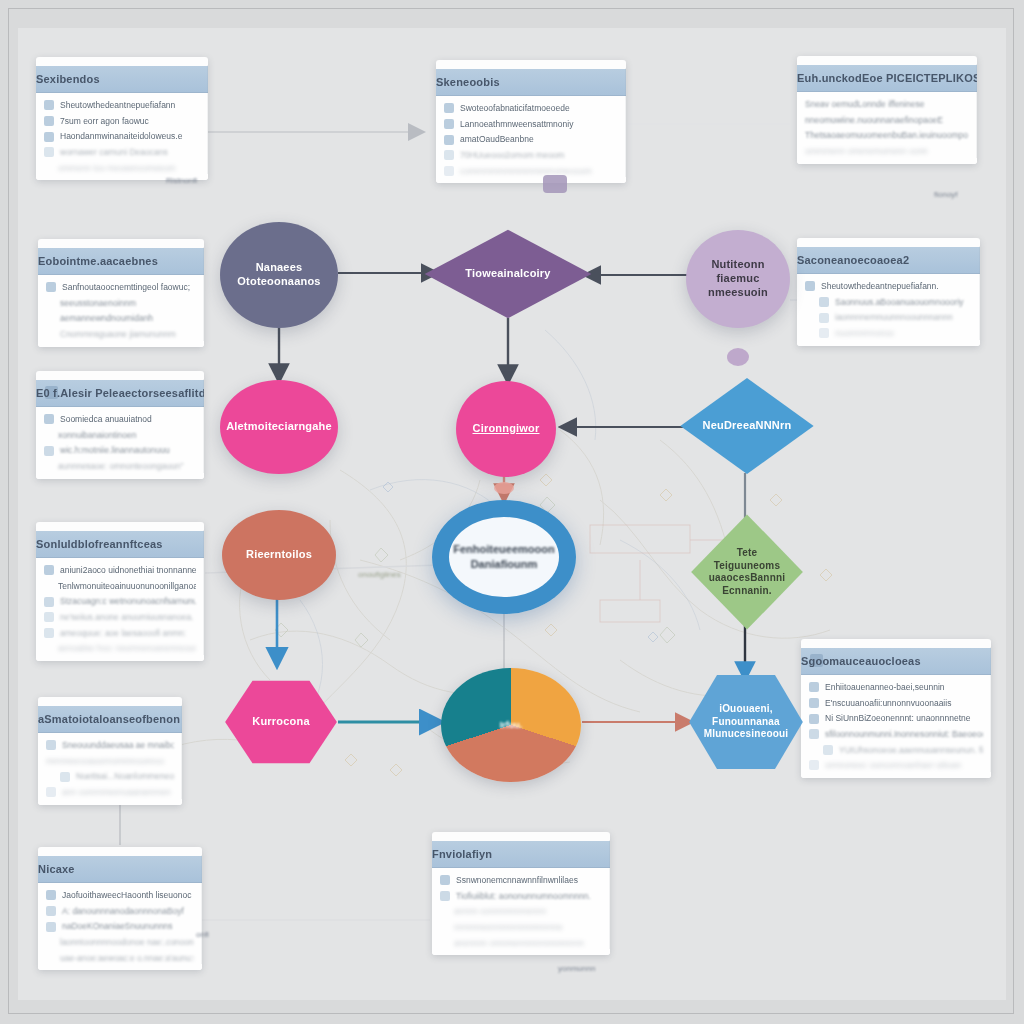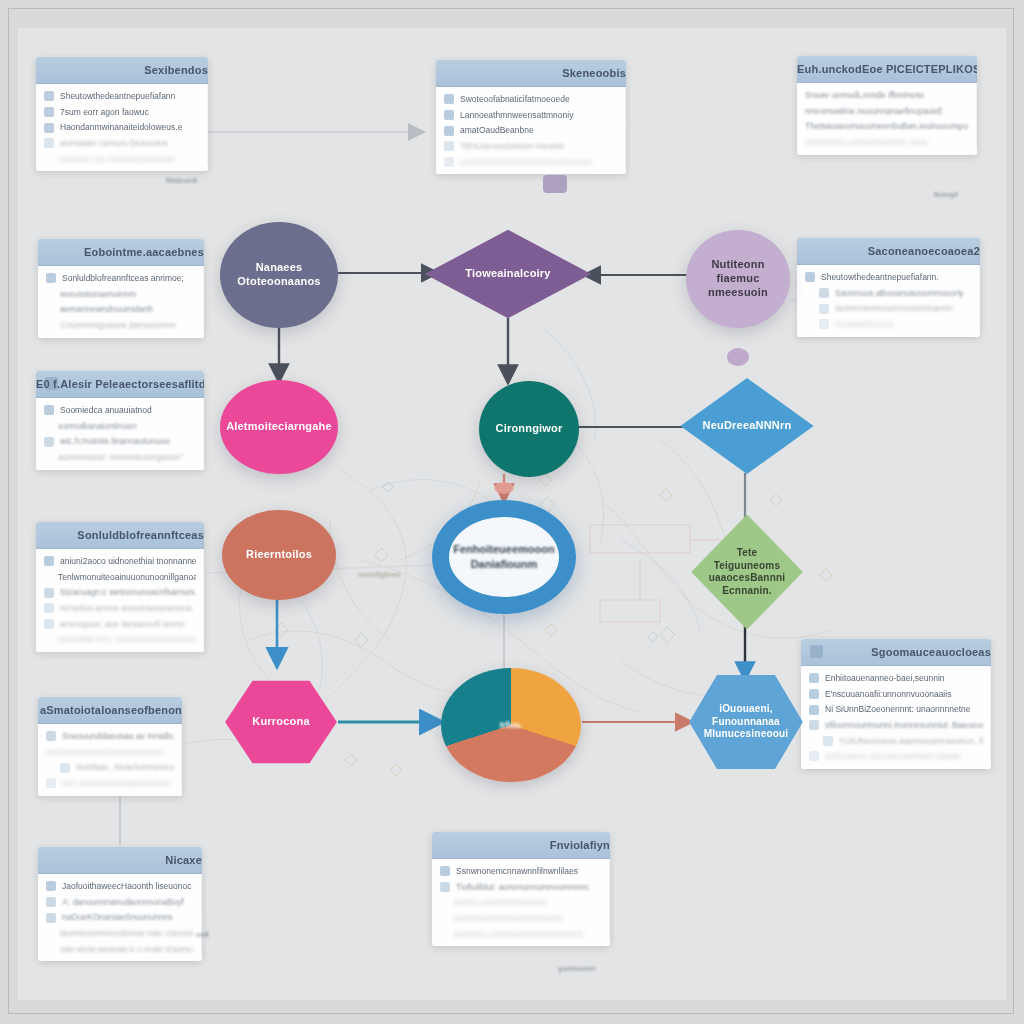--- a/index.html
+++ b/index.html
@@ -20,22 +20,22 @@
           opacity:.5;pointer-events:none;}
 
   
   #edges{position:absolute;left:0;top:0;width:1024px;height:1024px;
          pointer-events:none;}
 
   
   .card{position:absolute;background:#fdfdfd;border-radius:3px;
         box-shadow:0 2px 7px rgba(70,80,95,.20);overflow:hidden;}
   .card .hdr{height:26px;background:linear-gradient(180deg,#b8cde0,#a9c2da);
-             display:flex;align-items:center;justify-content:flex-end;gap:6px;
-             border-bottom:1px solid #9db5cd;position:relative;}
+             display:flex;align-items:center;justify-content:flex-start;gap:6px;
+             border-bottom:1px solid #9db5cd;position:relative;margin-top:9px;}
   .card .hdr-ico{position:absolute;left:9px;top:6px;width:13px;height:13px;
                  border-radius:2px;background:#8fa9c4;opacity:.75;}
   .card .hdr-t{font-size:11px;font-weight:bold;color:#47566a;
                letter-spacing:.2px;white-space:nowrap;overflow:hidden;
                filter:blur(.55px);text-align:center;}
   .card .body{padding:7px 8px 2px 8px;background:#fefefe;}
   .row{display:flex;align-items:center;gap:6px;margin-bottom:5px;}
   .row .ri{width:10px;height:10px;flex:0 0 10px;border-radius:2px;
            background:#a9c0d6;opacity:.8;}
   .row .rt{font-size:8.5px;color:#5c6875;line-height:1.25;
@@ -271,21 +271,21 @@
     </div>
   </div>
 
   <div class="card" id="card-left-2" style="left:38px;top:239px;width:166px;">
     <div class="hdr">
       <div class="hdr-t">Eobointme.aacaebnes</div>
     </div>
     <div class="body">
       <div class="row">
           <span class="ri"></span>
-          <span class="rt">Sonluldblofreannftceas anrimoe;</span>
+          <span class="rt">Sanfnoutaoocnemttingeol faowuc;</span>
         </div>
       <div class="row f1 ind">
           <span class="rt">seeusstonaenoinnm</span>
         </div>
       <div class="row f1 ind">
           <span class="rt">aemannewndnoumidanh</span>
         </div>
       <div class="row f2 ind">
           <span class="rt">Cnommnsguaone  jiamununnm</span>
         </div>
@@ -485,21 +485,21 @@
   </div>
 
   <div class="node n-ellipse soft" id="node-lavender" style="left:686px;top:230px;width:104px;height:98px;background:#c3aed0;color:#3e3a46;">
     <span>Nutiteonn<br>fiaemuc<br>nmeesuoin</span>
   </div>
 
   <div class="node n-ellipse soft" id="node-teal" style="left:220px;top:380px;width:118px;height:94px;background:#ec4899;">
     <span>Aletmoiteciarngahe</span>
   </div>
 
-  <div class="node n-circle soft" id="node-orange" style="left:479px;top:381px;width:100px;height:96px;background:#0f766e;">
+  <div class="node n-circle soft" id="node-orange" style="left:456px;top:381px;width:100px;height:96px;background:#ec4899;text-decoration:underline;">
     <span>Cironngiwor</span>
   </div>
 
   <div class="node n-diamond soft" id="node-blue-diamond" style="left:679px;top:376px;width:136px;height:100px;background:#4b9ed4;">
     <span>NeuDreeaNNNrn</span>
   </div>
 
   <div class="node n-ellipse soft" id="node-salmon" style="left:222px;top:510px;width:114px;height:90px;background:#cd7461;">
     <span>Rieerntoilos</span>
   </div>

